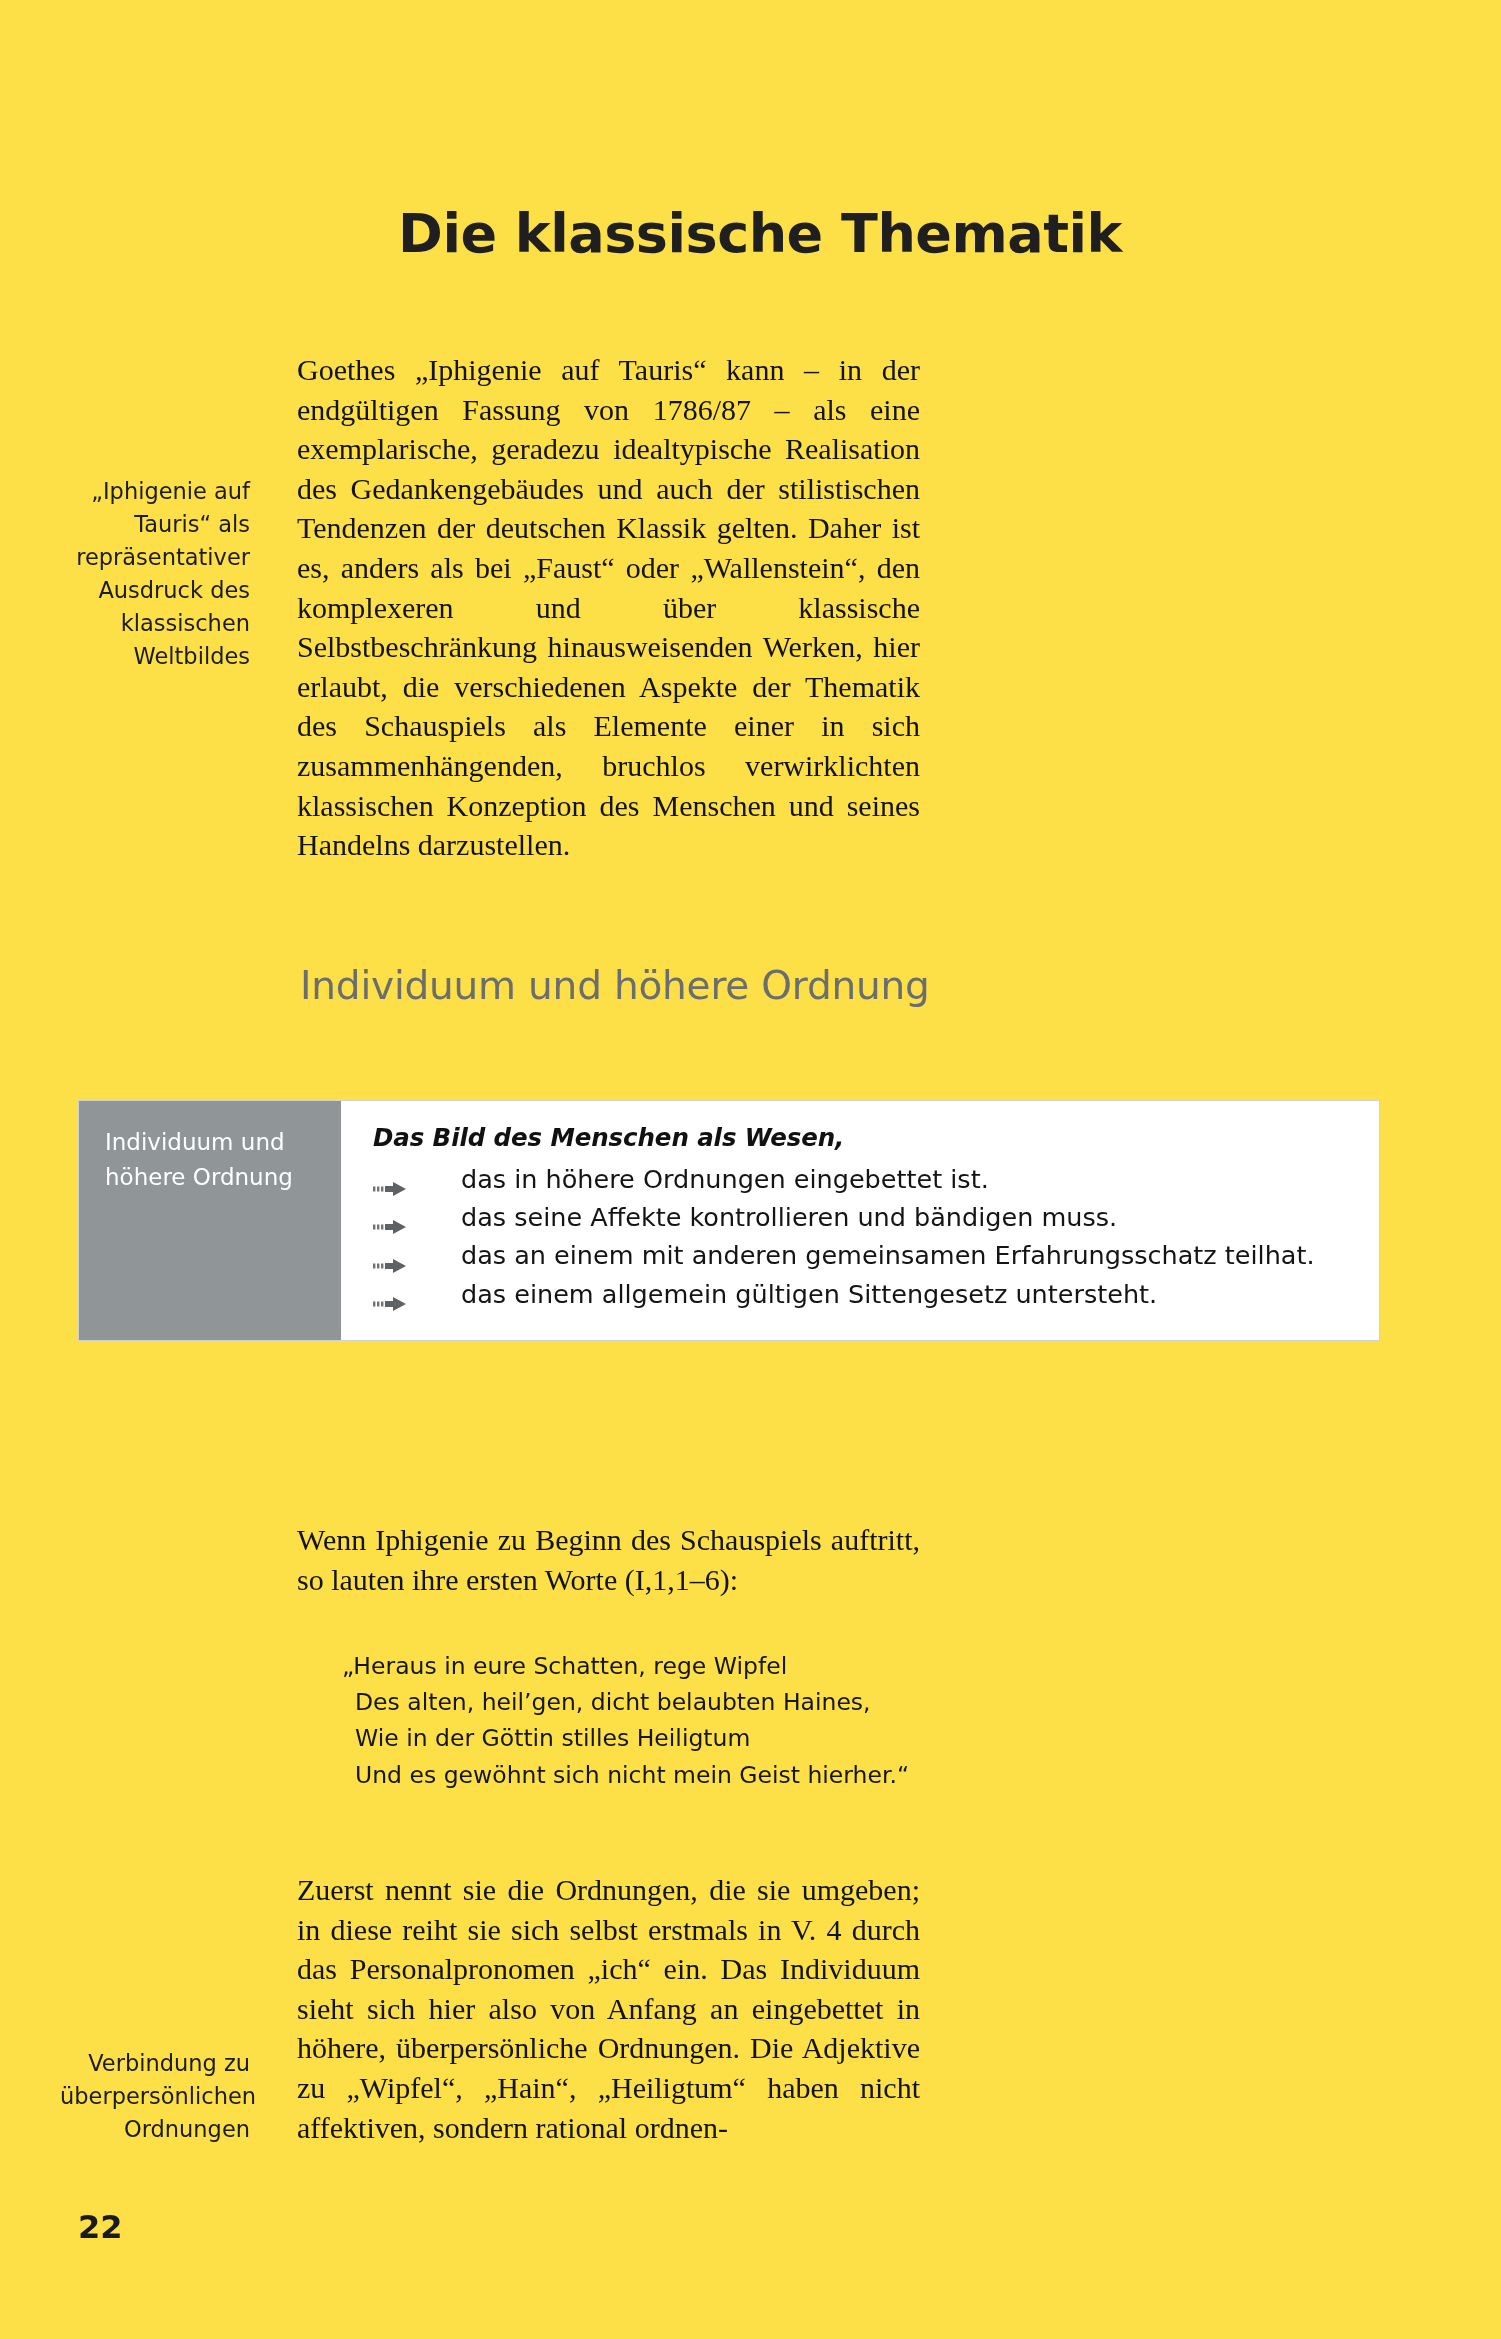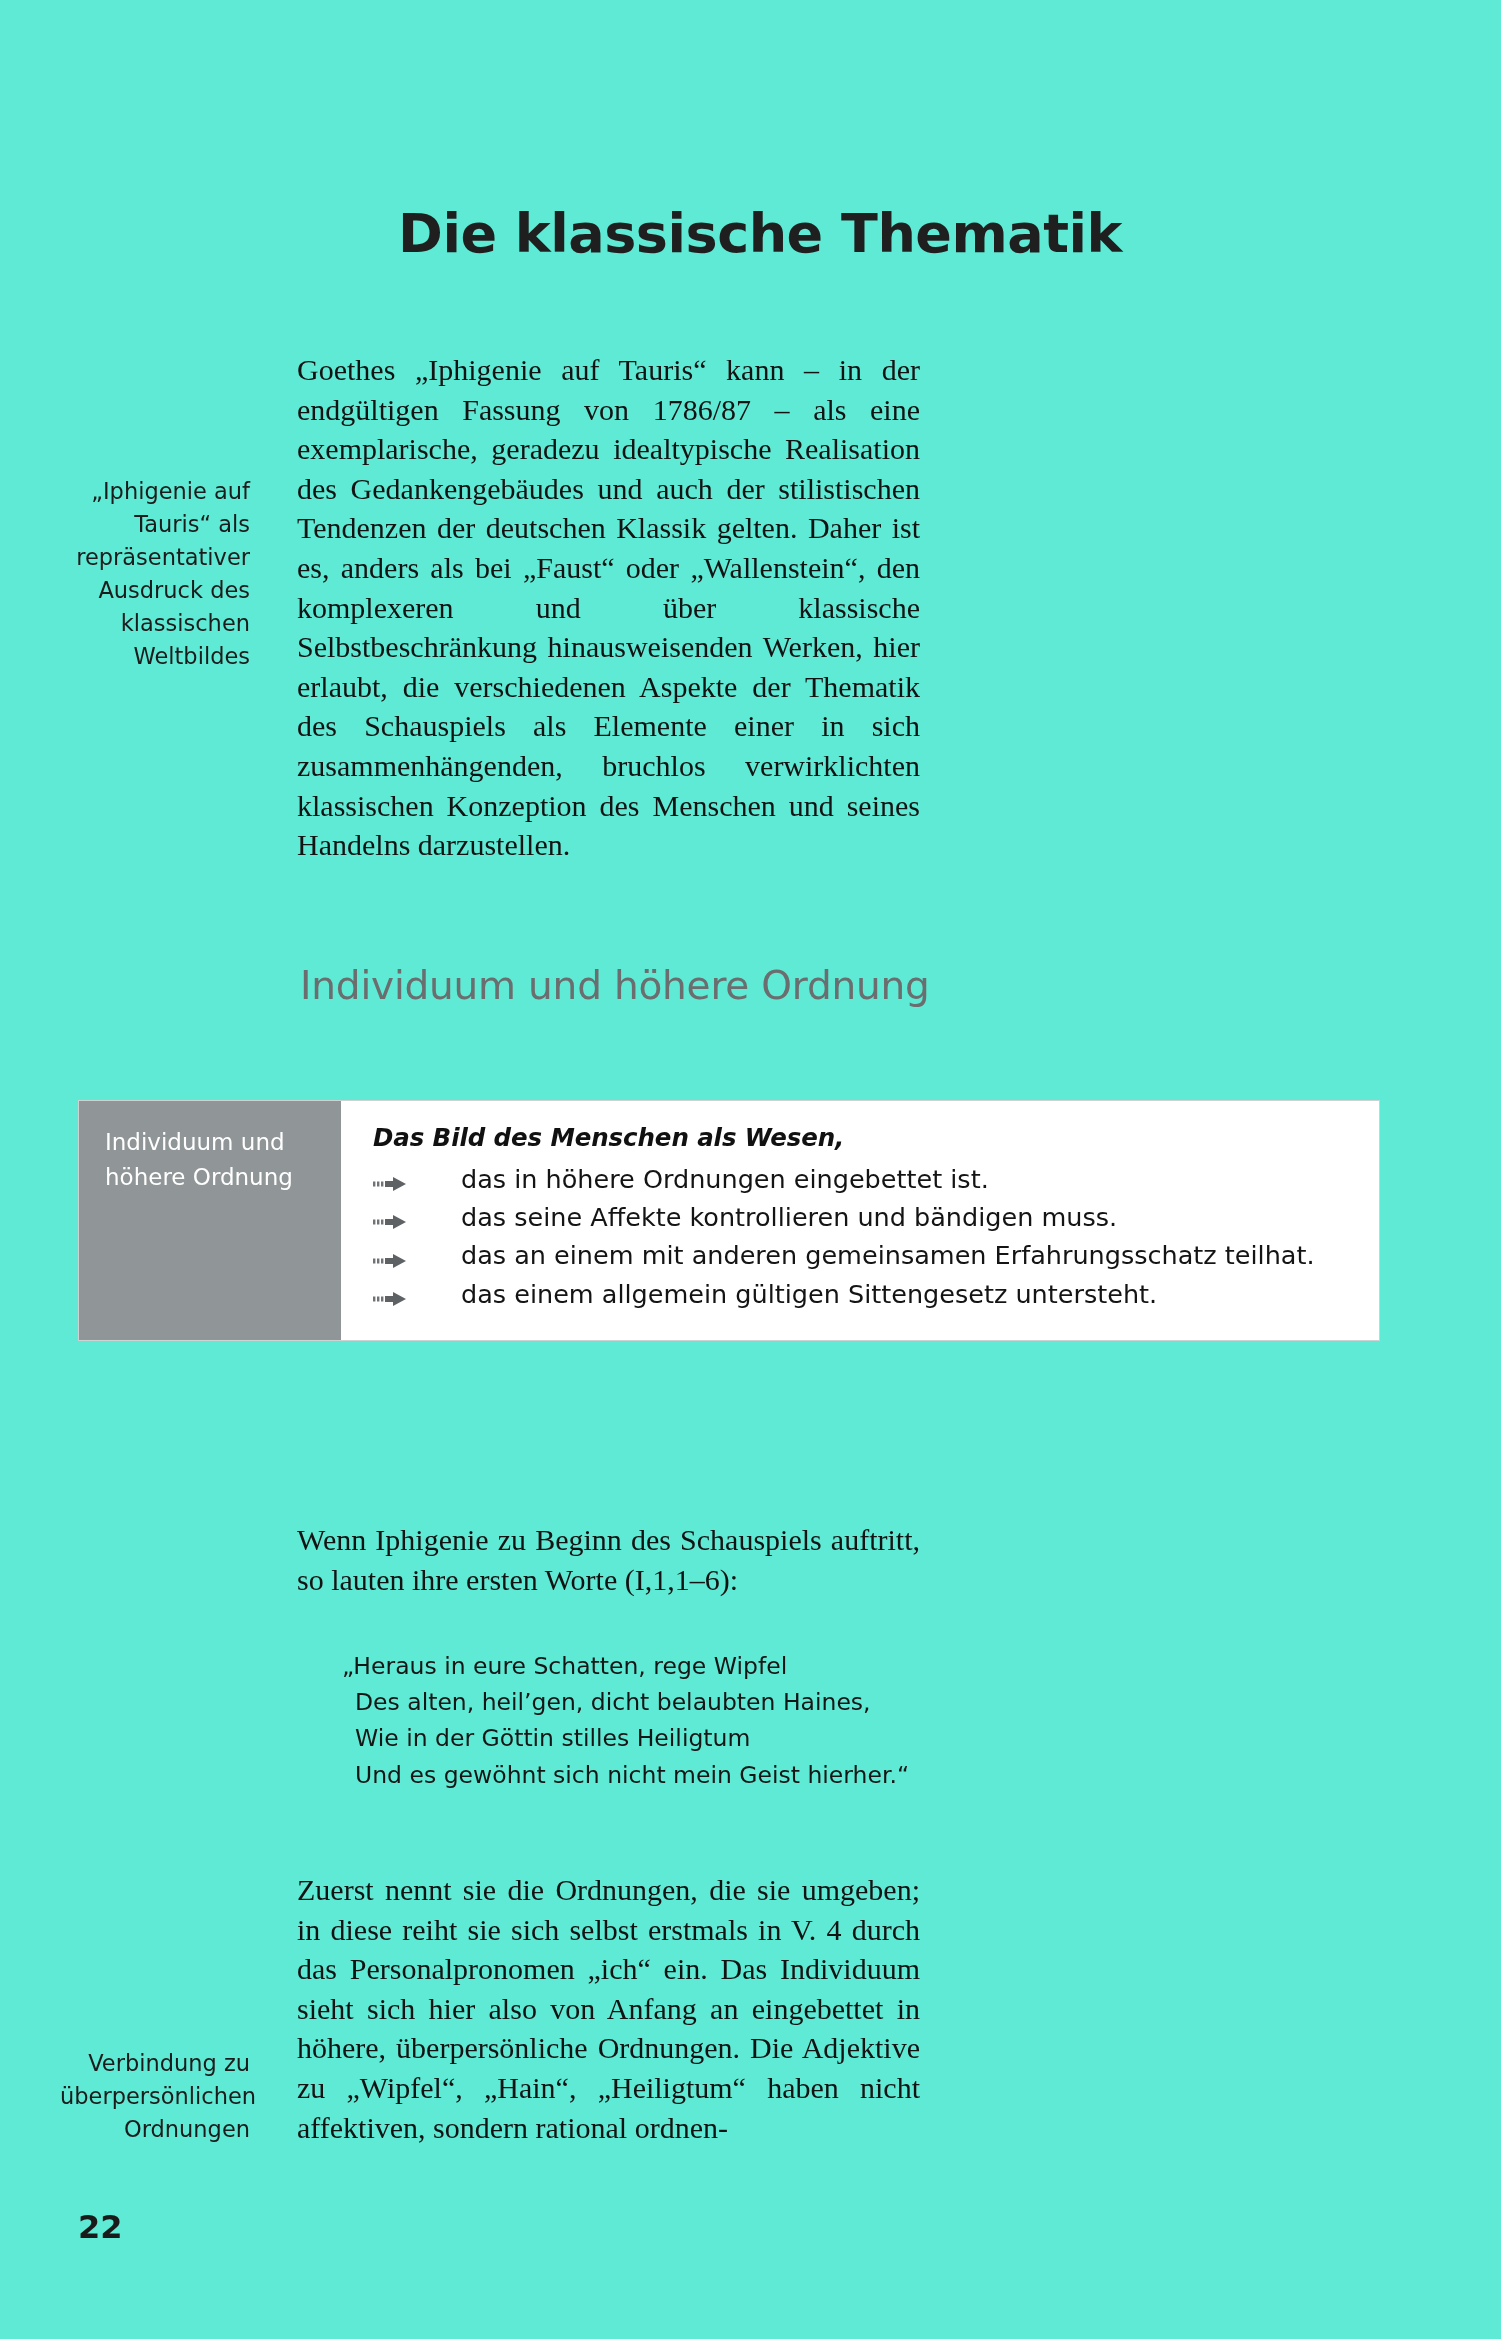--- a/index.html
+++ b/index.html
@@ -11,21 +11,21 @@
     width: 1501px;
     height: 2339px;
     position: relative;
     font-family: "Liberation Sans", sans-serif;
     -webkit-font-smoothing: antialiased;
   }
 
   .page {
     position: absolute;
     inset: 0;
-    background: #5eead4;
+    background: #fde047;
   }
 
   
   .doc-title {
     position: absolute;
     left: 300px;
     top: 168px;
     width: 920px;
     text-align: center;
     font-family: "DejaVu Sans", sans-serif;
@@ -112,21 +112,21 @@
     font-family: "DejaVu Sans", sans-serif;
     font-weight: 700;
     font-size: 24.5px;
     color: #111111;
     margin-bottom: 9px;
     letter-spacing: -0.1px;
     font-style: italic;
   }
   .bullet-row {
     display: flex;
-    align-items: center;
+    align-items: flex-end;
     margin-bottom: 2px;
   }
   .bullet-arrow {
     flex: 0 0 88px;
     width: 88px;
     padding-top: 10px;
     display: flex;
     justify-content: flex-start;
   }
   .bullet-text {

